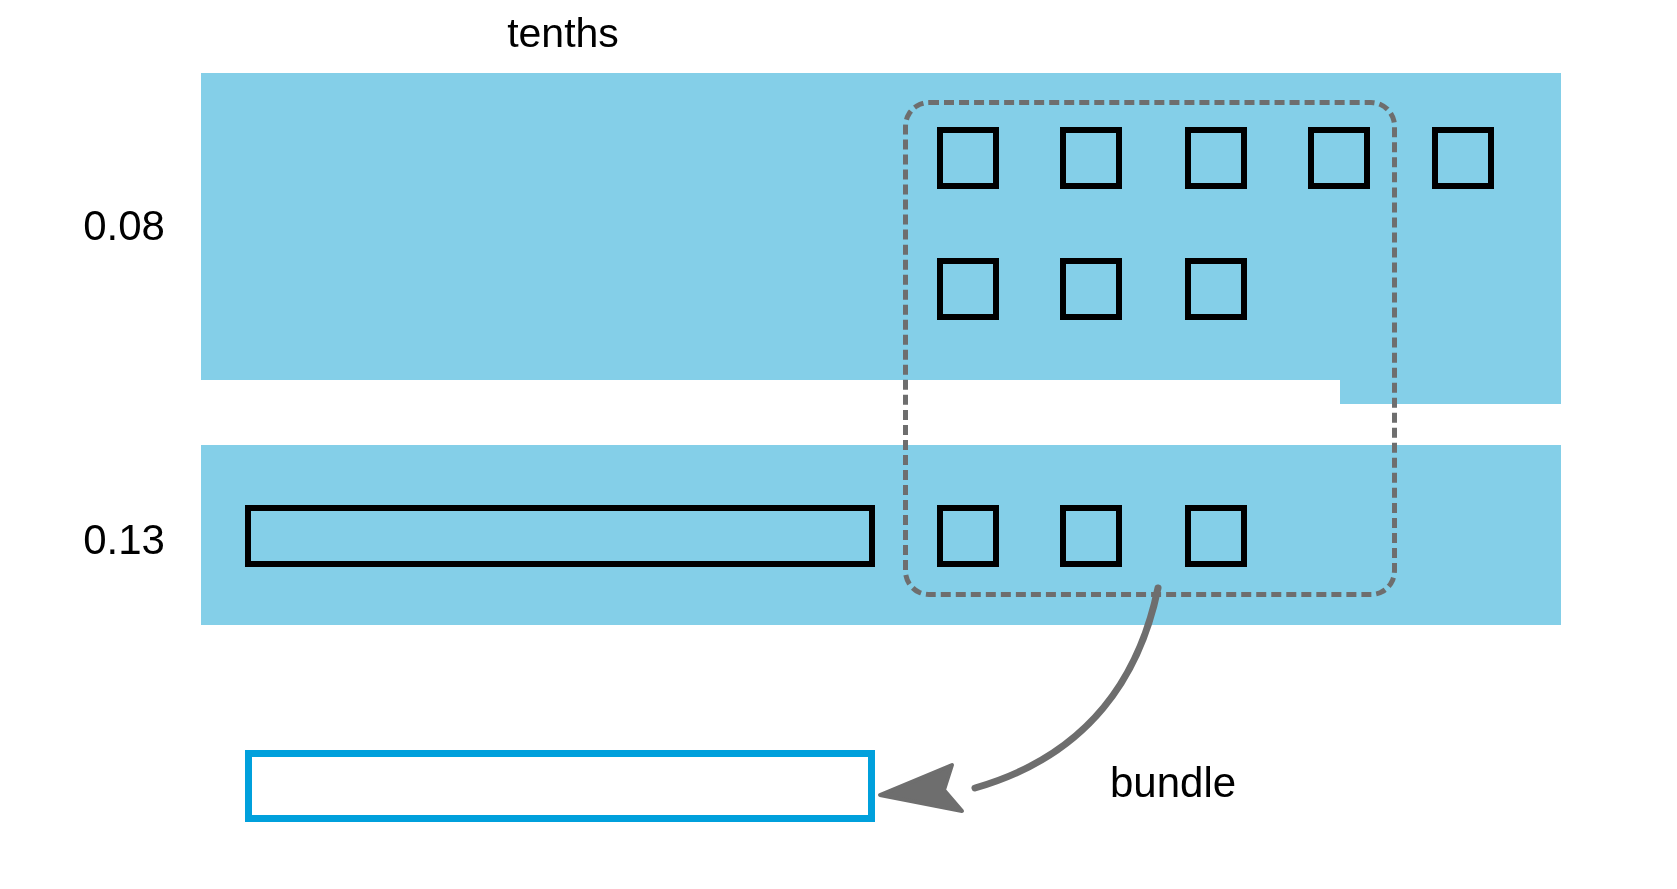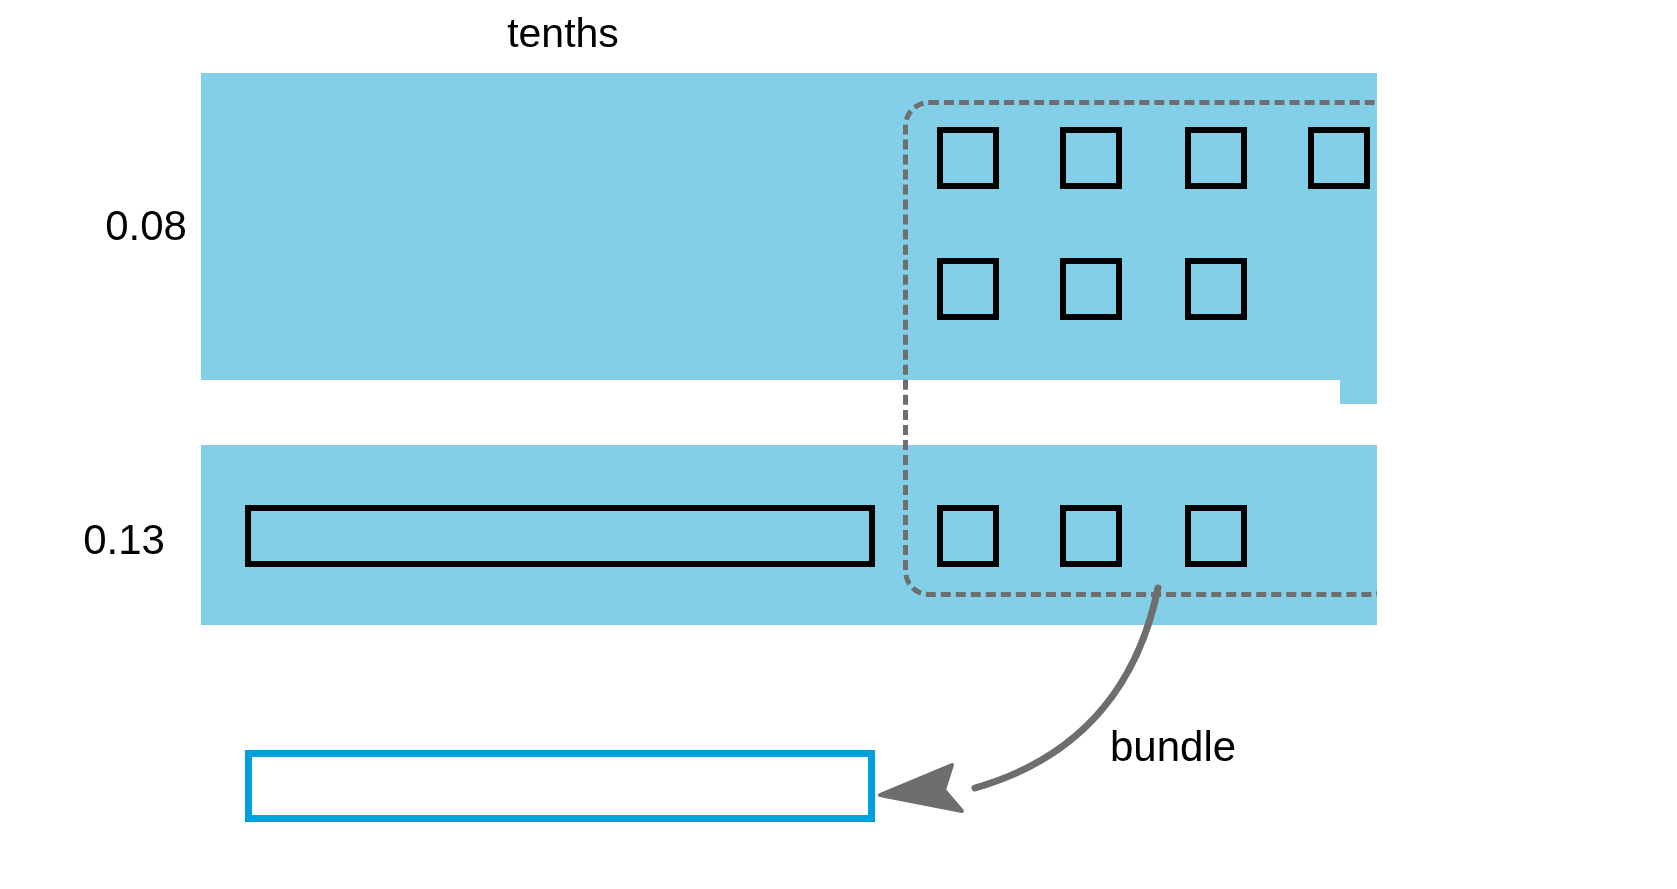--- a/index.html
+++ b/index.html
@@ -5,21 +5,21 @@
   html, body {
     margin: 0;
     padding: 0;
     background: #ffffff;
   }
   body {
     font-family: "Liberation Sans", sans-serif;
   }
   #stage {
     position: relative;
-    width: 1377px;
+    width: 1561px;
     height: 889px;
     background: #ffffff;
     overflow: hidden;
   }
 
   
   .col-header {
     position: absolute;
     font-size: 41px;
     color: #000000;
@@ -32,21 +32,21 @@
 
   
   .row-label {
     position: absolute;
     font-size: 42px;
     color: #000000;
     white-space: nowrap;
     transform: translate(-50%, -50%);
     line-height: 1;
   }
-  #label-row-1 { left: 124px; top: 226px; margin-left: 22px; }
+  #label-row-1 { left: 124px; top: 226px; }
   #label-row-2 { left: 124px; top: 540px; }
 
   
   .band {
     position: absolute;
     background: #84cfe8;
   }
   #band-row-1-main  { left: 201px;  top: 73px;  width: 1139px; height: 307px; }
   #band-row-1-right { left: 1340px; top: 73px;  width: 337px;  height: 331px; }
   #band-row-2       { left: 201px;  top: 445px; width: 1476px; height: 180px; }
@@ -105,21 +105,21 @@
     top: 580px;
     width: 400px;
     height: 290px;
     pointer-events: none;
   }
 
   
   #bundle-label {
     position: absolute;
     left: 1110px;
-    top: 726px;
+    top: 762px;
     font-size: 42px;
     color: #000000;
     white-space: nowrap;
     line-height: 1;
   }
 </style>
 </head>
 <body>
 
 <div id="stage">

